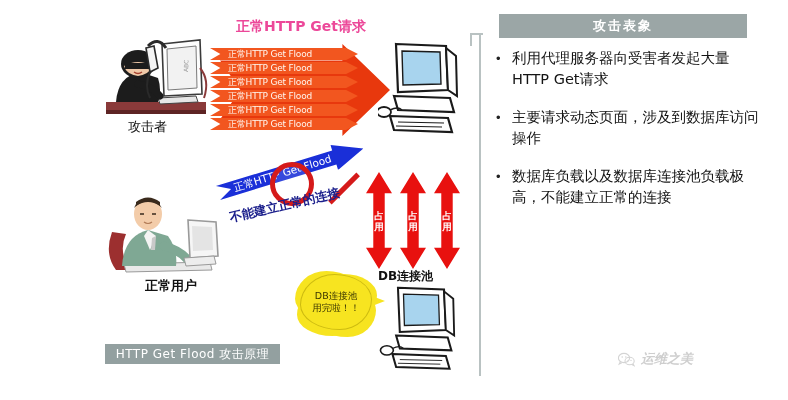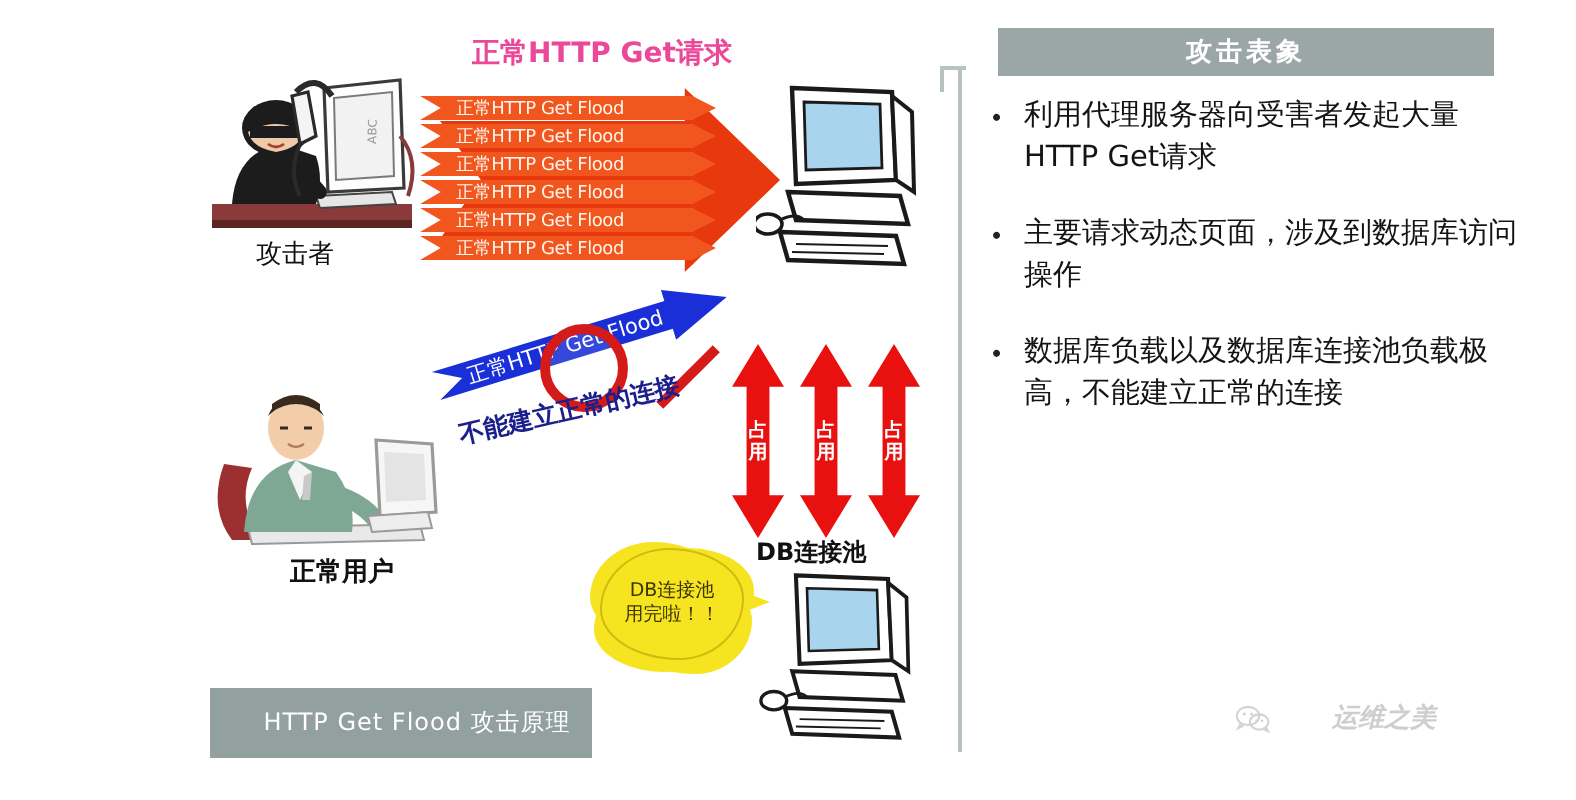--- a/index.html
+++ b/index.html
@@ -32,29 +32,29 @@
   #title-top{left:236px;top:18px;font-size:14px;font-weight:bold;color:#ec4899;}
   #lbl-attacker{left:128px;top:118px;font-size:13px;font-weight:normal;}
   #lbl-webserver{left:364px;top:143px;font-size:12px;font-weight:bold;}
   #lbl-user{left:145px;top:277px;font-size:13px;font-weight:bold;text-align:right;}
   #lbl-dbpool{left:378px;top:268px;font-size:12px;font-weight:bold;}
   #lbl-dbserver{left:366px;top:378px;font-size:12px;font-weight:bold;}
   #lbl-noconn{left:228px;top:210px;font-size:12.5px;font-weight:bold;color:#1b1f8c;
       transform:rotate(-13deg);transform-origin:left top;}
 
   
-  #caption{left:105px;top:344px;width:175px;height:35px;background:#93a0a0;
-      display:flex;align-items:center;justify-content:center;padding-left:16px;}
+  #caption{left:105px;top:344px;width:175px;height:20px;background:#93a0a0;
+      display:flex;align-items:center;justify-content:center;}
   #caption span{color:#fff;font-size:12px;letter-spacing:.5px;
       font-family:"DejaVu Sans",sans-serif;}
 
   
   #watermark{left:618px;top:350px;display:flex;align-items:center;gap:6px;opacity:.42;}
   #watermark .wm-txt{font-size:13px;color:#8c8c8c;font-style:italic;font-weight:bold;
-      font-family:"DejaVu Sans",sans-serif;margin-left:25px;}
+      font-family:"DejaVu Sans",sans-serif;}
 
   
   #flood{left:210px;top:44px;width:180px;height:92px;}
   .bigarrow{position:absolute;left:10px;top:0px;width:170px;height:92px;
       background:#e8380d;
       clip-path:polygon(0% 18%, 72% 18%, 72% 0%, 100% 50%, 72% 100%, 72% 82%, 0% 82%, 12% 50%);}
   .band{position:absolute;left:0px;width:148px;height:12px;background:#f2561f;
       clip-path:polygon(0% 0%, 92% 0%, 100% 50%, 92% 100%, 0% 100%, 7% 50%);
       display:flex;align-items:center;}
   .band span{font-size:9px;color:#fff6ef;margin-left:18px;white-space:nowrap;

